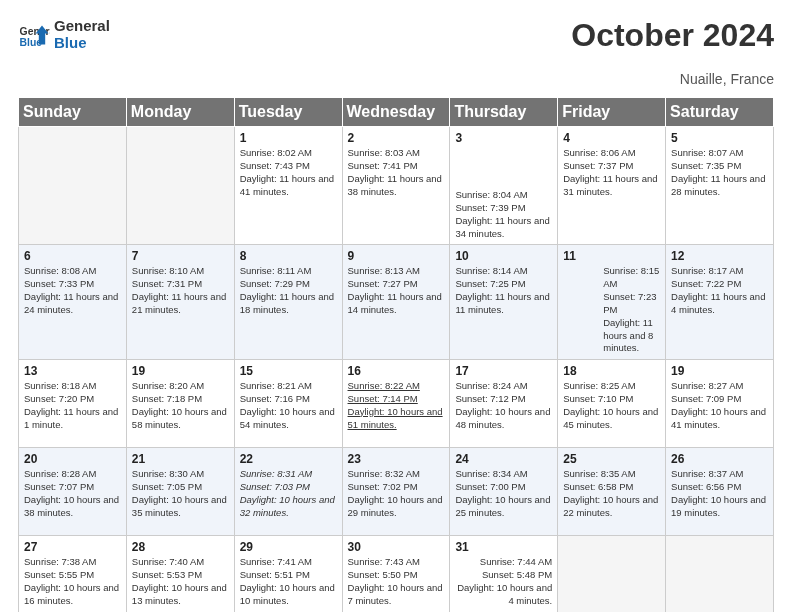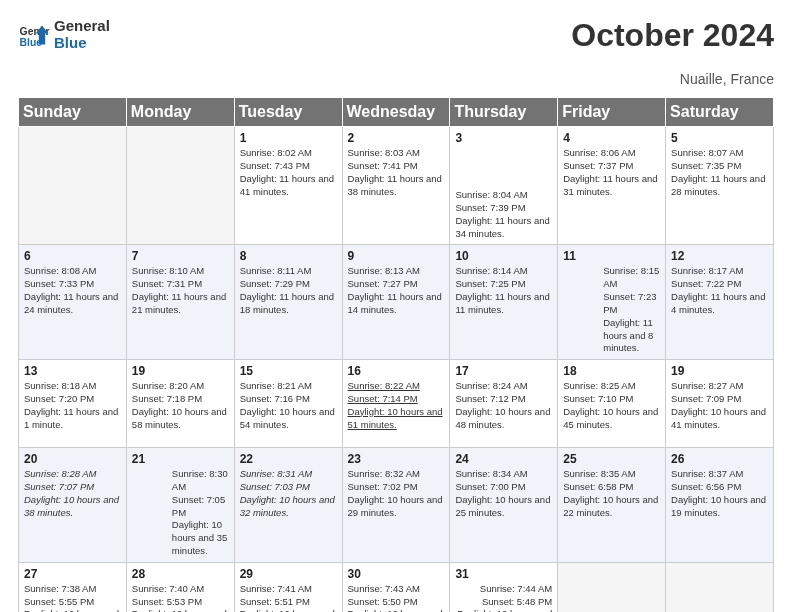--- a/index.html
+++ b/index.html
@@ -242,27 +242,27 @@
           <td>
             <span class="day-num">19</span>
             <div class="day-detail" style="white-space: pre-line;">Sunrise: 8:27 AM
 Sunset: 7:09 PM
 Daylight: 10 hours and 41 minutes.</div>
           </td>
         </tr>
         <tr>
           <td>
             <span class="day-num">20</span>
-            <div class="day-detail" style="white-space: pre-line; font-style: italic;">Sunrise: 8:28 AM
+            <div class="day-detail" style="white-space: pre-line;">Sunrise: 8:28 AM
 Sunset: 7:07 PM
 Daylight: 10 hours and 38 minutes.</div>
           </td>
           <td>
             <span class="day-num">21</span>
-            <div class="day-detail" style="white-space: pre-line; margin-left: 40px;">Sunrise: 8:30 AM
+            <div class="day-detail" style="white-space: pre-line;">Sunrise: 8:30 AM
 Sunset: 7:05 PM
 Daylight: 10 hours and 35 minutes.</div>
           </td>
           <td>
             <span class="day-num">22</span>
             <div class="day-detail" style="white-space: pre-line; font-style: italic;">Sunrise: 8:31 AM
 Sunset: 7:03 PM
 Daylight: 10 hours and 32 minutes.</div>
           </td>
           <td>

